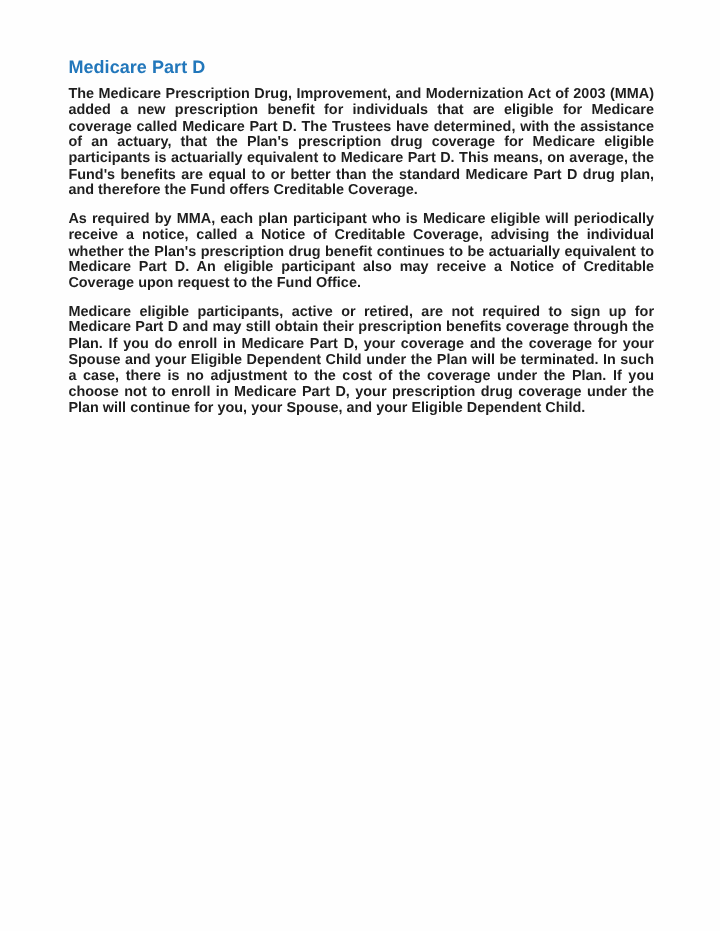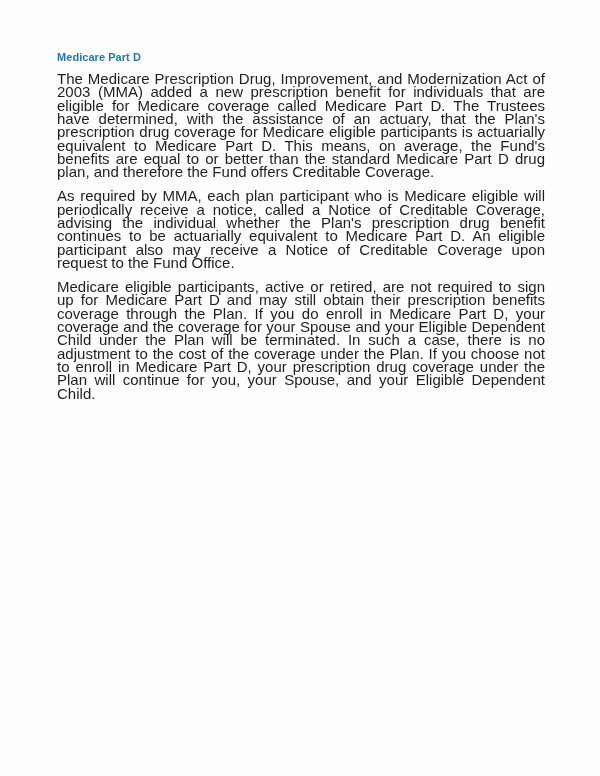--- a/index.html
+++ b/index.html
@@ -24,36 +24,37 @@
   }
 
   #content {
     position: absolute;
     left: 57px;
     top: 50px;
     width: 488px;
   }
 
   .section-heading {
-    font-size: 11px;
+    font-size: 15px;
     font-weight: bold;
     color: #2277bb;
     line-height: 14px;
     margin: 0 0 8px 0;
     letter-spacing: 0.05px;
   }
 
   .body-paragraph {
-    font-size: 15px;
+    font-size: 12px;
     line-height: 13.35px;
     color: #1e1e1e;
     text-align: justify;
     text-justify: inter-word;
     margin: 0 0 10.5px 0;
     letter-spacing: 0.01px;
+    font-weight: bold;
   }
 
   .body-paragraph:last-child {
     margin-bottom: 16px;
   }
 
   #page-footer {
     position: absolute;
     left: 0;
     top: 739px;

